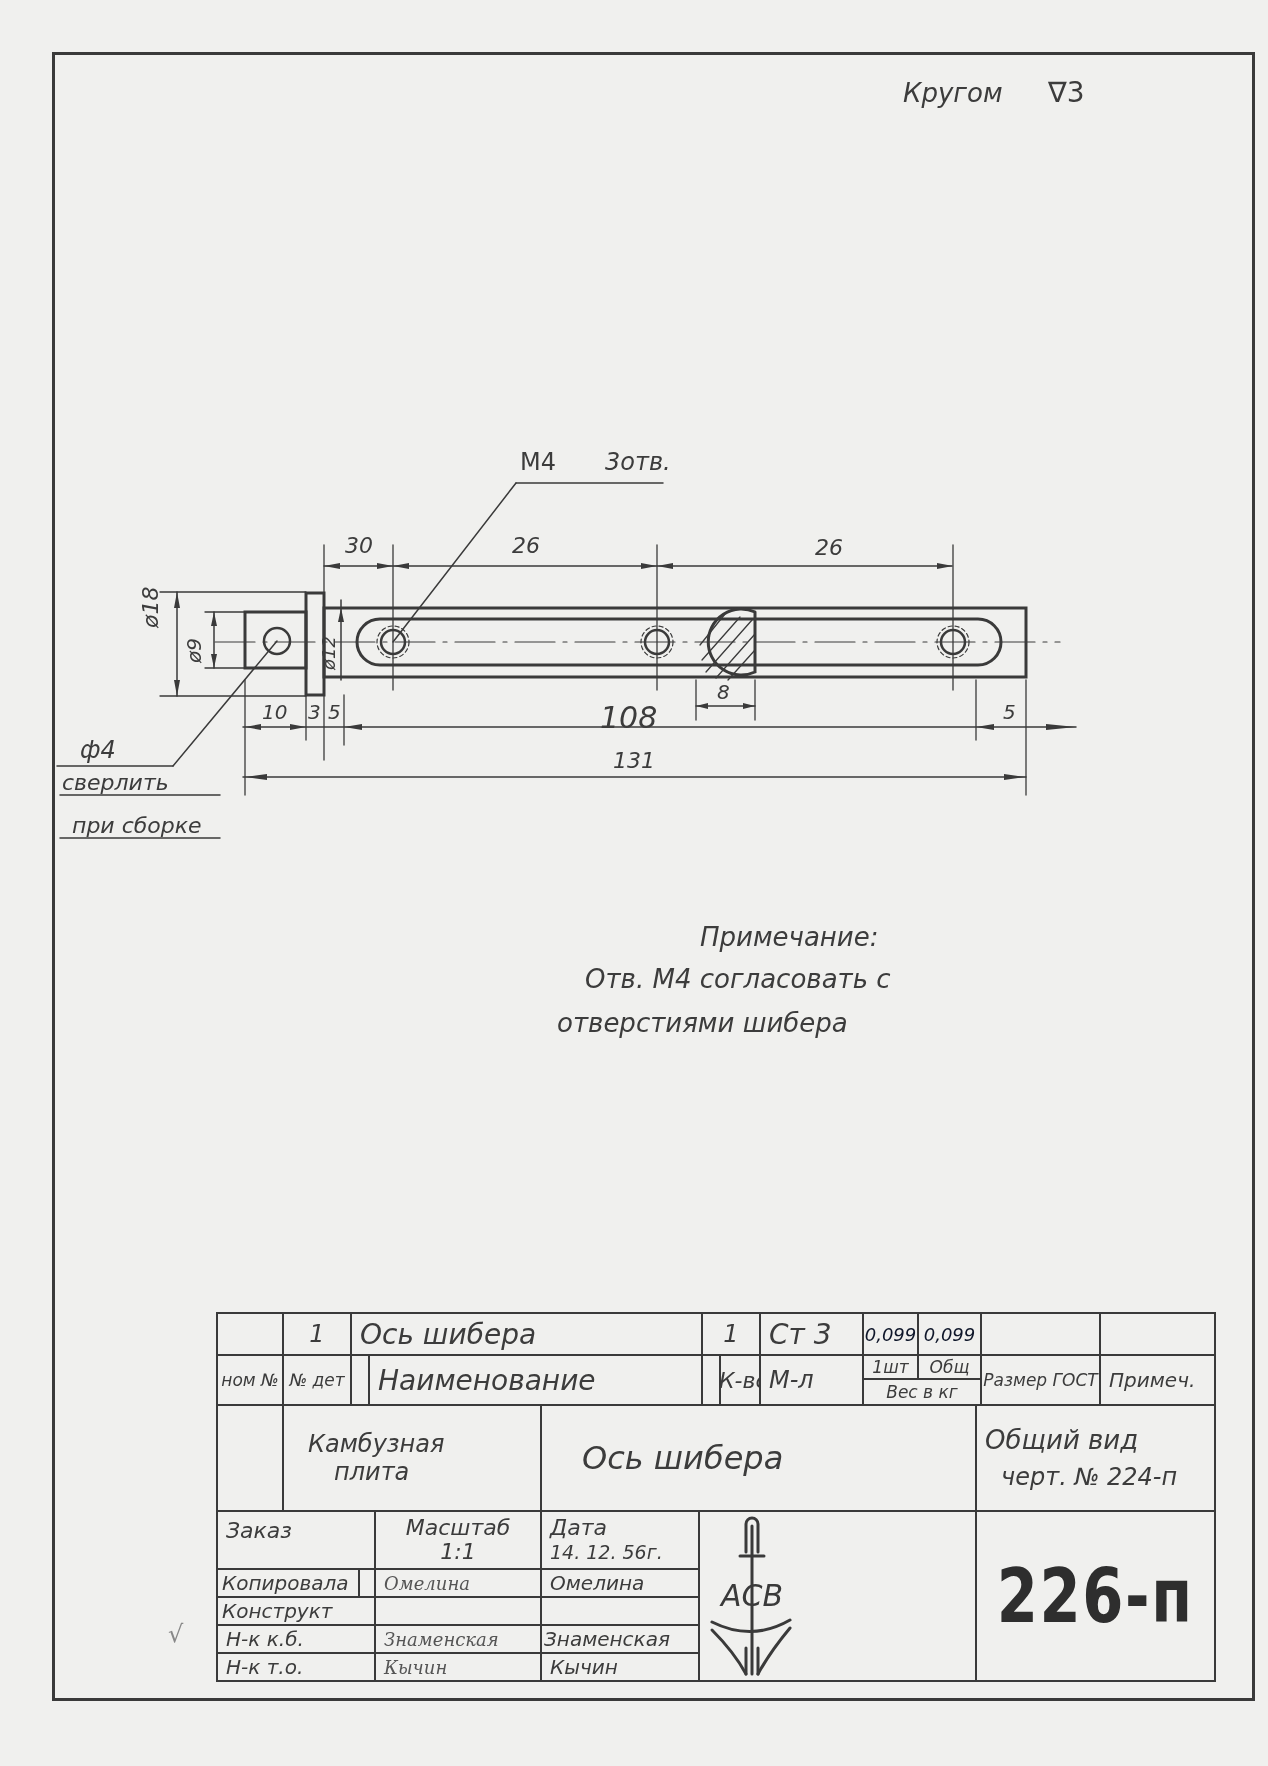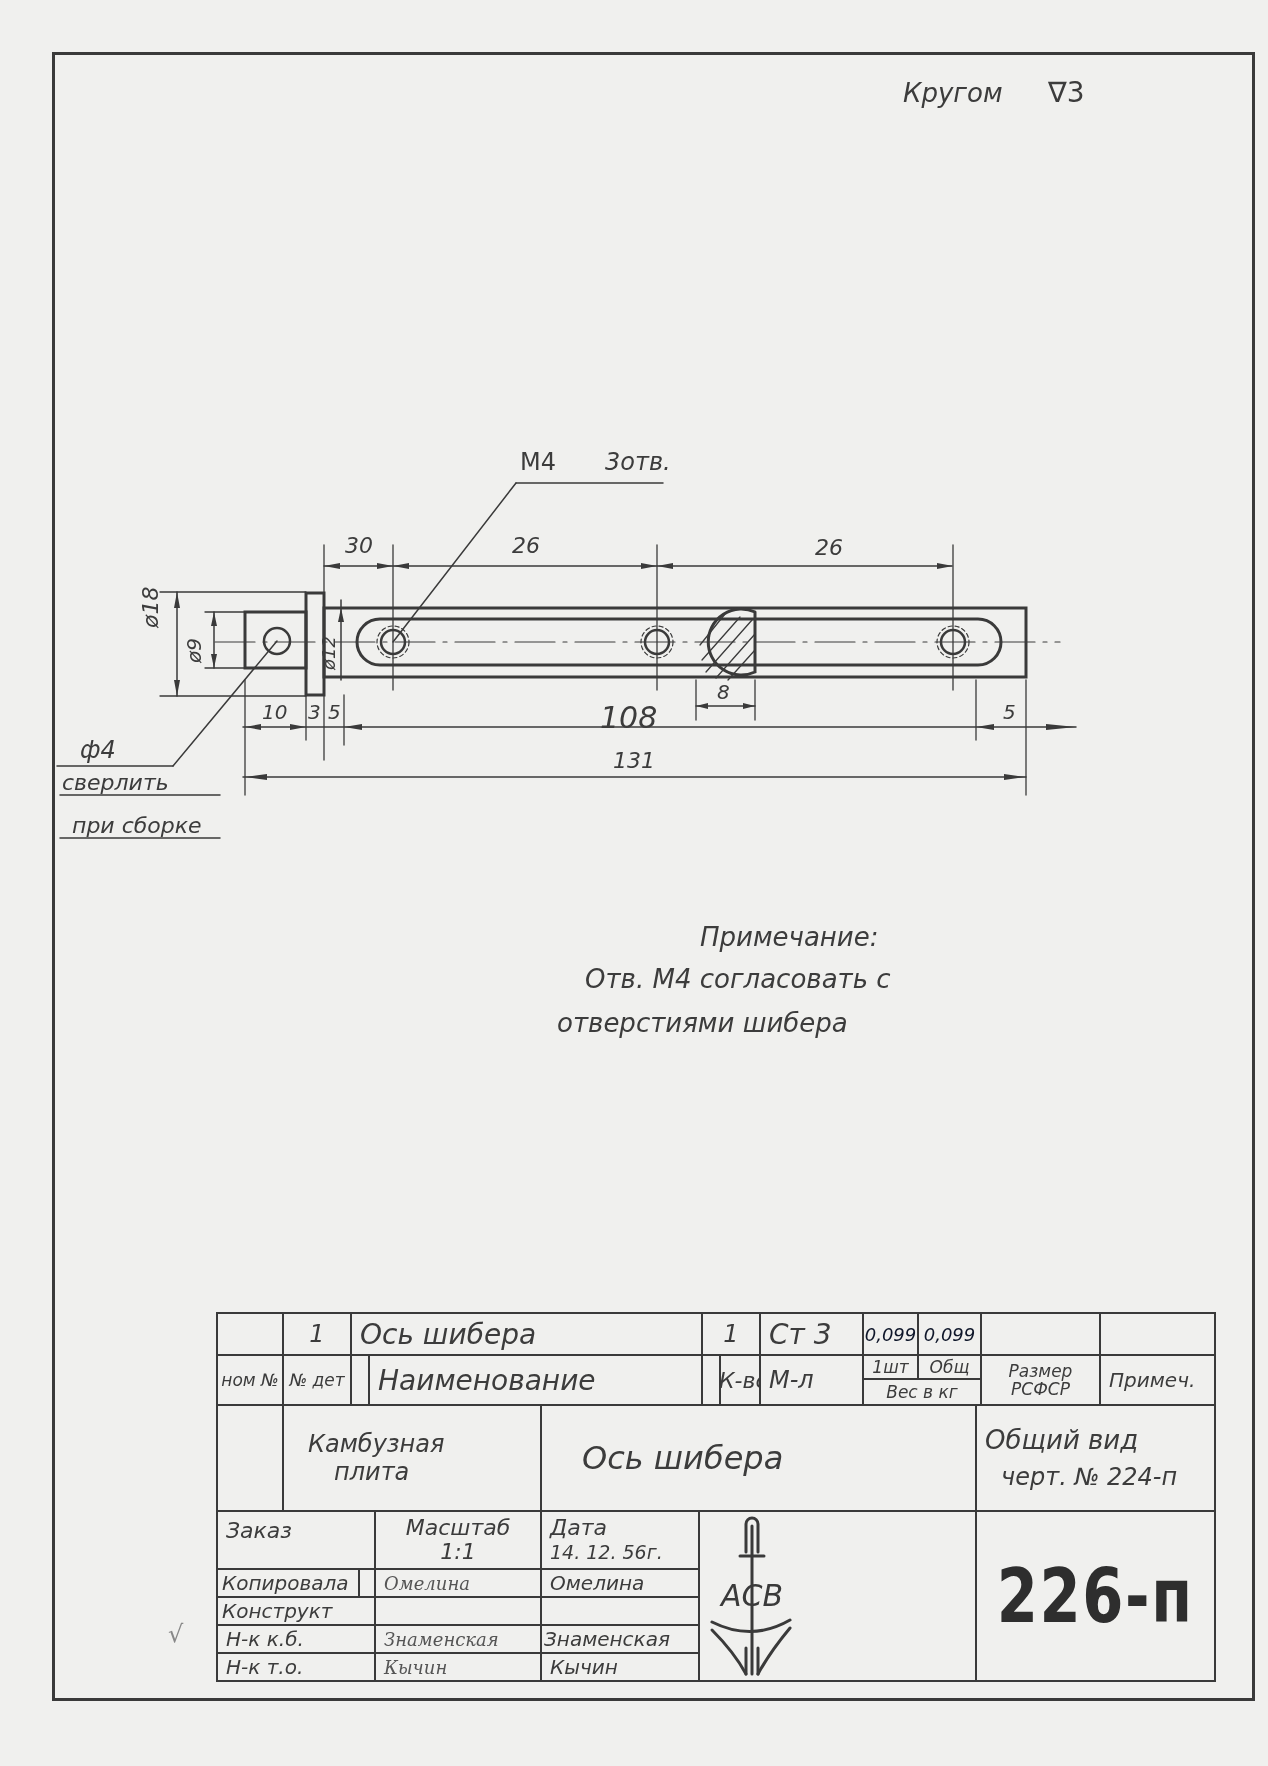--- a/index.html
+++ b/index.html
@@ -171,21 +171,21 @@
   <div class="cell" style="left:1099px;top:1312px;width:117px;height:44px;"></div>
 
   <div class="cell small center" style="left:216px;top:1354px;width:68px;height:52px;white-space:normal;width:68px;">ном №</div>
   <div class="cell small center" style="left:282px;top:1354px;width:70px;height:52px;white-space:normal;">№ дет</div>
   <div class="cell" style="left:368px;top:1354px;width:353px;height:52px;font-size:28px;">Наименование</div>
   <div class="cell" style="left:701px;top:1354px;width:60px;height:52px;font-size:22px;padding-left:16px;">К-во</div>
   <div class="cell" style="left:759px;top:1354px;width:105px;height:52px;">М-л</div>
   <div class="cell small center" style="left:862px;top:1354px;width:57px;height:26px;">1шт</div>
   <div class="cell small center" style="left:917px;top:1354px;width:65px;height:26px;">Общ</div>
   <div class="cell small center" style="left:862px;top:1378px;width:120px;height:28px;">Вес в кг</div>
-  <div class="cell small center" style="left:980px;top:1354px;width:121px;height:52px;white-space:normal;">Размер РСФСР</div>
+  <div class="cell small center" style="left:980px;top:1354px;width:121px;height:52px;white-space:normal;">Размер ГОСТ</div>
   <div class="cell" style="left:1099px;top:1354px;width:117px;height:52px;font-size:20px;">Примеч.</div>
 
   <div class="cell" style="left:216px;top:1404px;width:68px;height:108px;"></div>
   <div class="cell stack" style="left:282px;top:1404px;width:260px;height:108px;padding-left:24px;text-align:right;">
     <span>Камбузная</span>
     <span style="padding-left:26px;">плита</span>
   </div>
   <div class="cell" style="left:540px;top:1404px;width:437px;height:108px;font-size:32px;padding-left:40px;">Ось шибера</div>
   <div class="cell stack" style="left:975px;top:1404px;width:241px;height:108px;">
     <span style="font-size:26px;">Общий вид</span>

